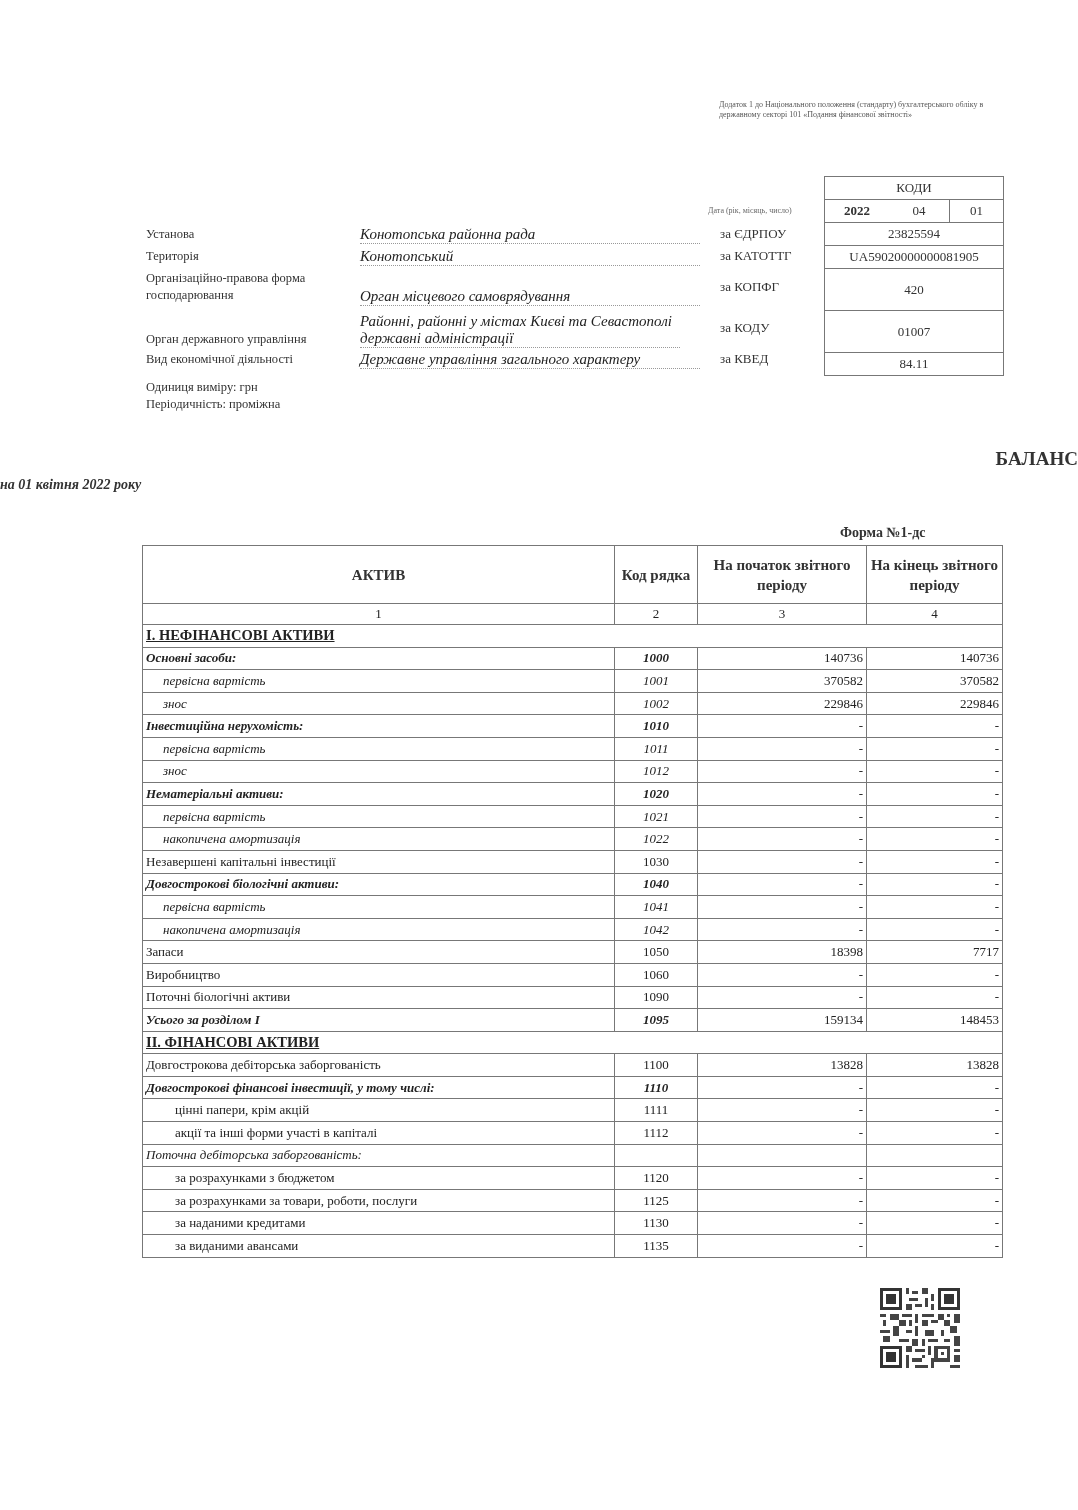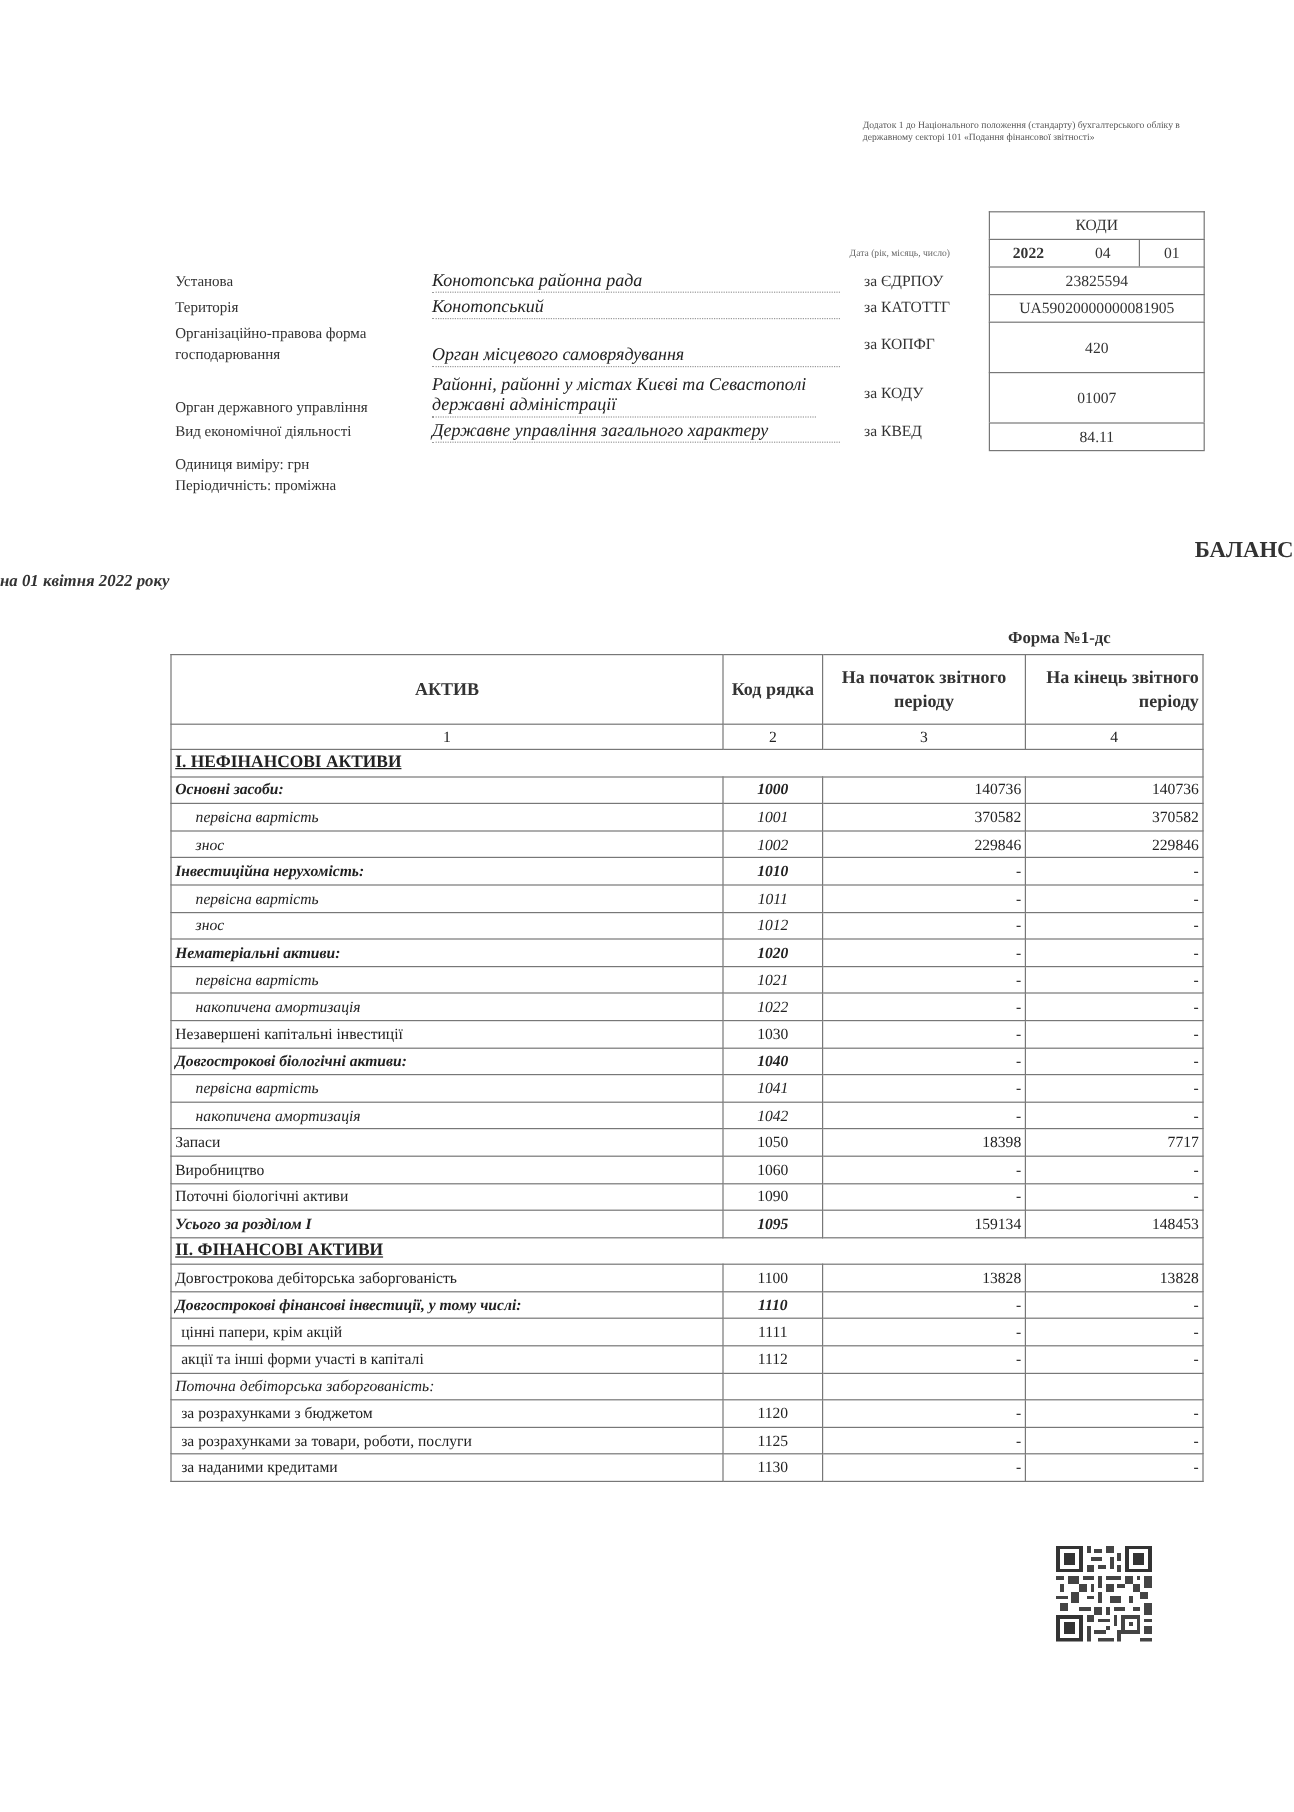--- a/index.html
+++ b/index.html
@@ -22,21 +22,21 @@
   .form-no { left:840px; top:525px; font-size:14px; font-weight:bold; color:#333; }
   table.bal { position:absolute; left:142px; top:545px; width:861px; border-collapse:collapse; font-size:13px; color:#222; }
   table.bal td, table.bal th { border:1px solid #777; padding:0 3px; height:21.6px; }
   table.bal th { font-size:15px; font-weight:bold; height:57px; color:#333; line-height:20px; }
   table.bal .numrow td { text-align:center; height:20px; font-size:13px; }
   .c1 { width:436px; } .c2 { width:76px; text-align:center; } .c3 { width:162px; text-align:right; } .c4 { text-align:right; }
   tr.section td { font-weight:bold; font-size:14.5px; border-left:1px solid #777;text-decoration:underline; }
   tr.bi td.c1, tr.bi td.c2 { font-style:italic; font-weight:bold; }
   tr.i td.c1 { font-style:italic; padding-left:20px; }
   tr.i td.c2 { font-style:italic; }
-  tr.ind td.c1 { padding-left:8px; }
+  tr.ind td.c1 { padding-left:32px; }
   tr.it td.c1 { font-style:italic; }
   .qr { left:880px; top:1288px; width:80px; height:80px; }
 </style>
 </head>
 <body>
 
 <div class="abs note">Додаток 1 до Національного положення (стандарту) бухгалтерського обліку в державному секторі 101 «Подання фінансової звітності»</div>
 
 <div class="abs date-label">Дата (рік, місяць, число)</div>
 
@@ -76,21 +76,21 @@
 <div class="abs title">БАЛАНС</div>
 <div class="abs subtitle">на 01 квітня 2022 року</div>
 <div class="abs form-no">Форма №1-дс</div>
 
 <table class="bal">
   <thead>
     <tr>
       <th class="c1">АКТИВ</th>
       <th class="c2">Код рядка</th>
       <th class="c3" style="text-align:center">На початок звітного періоду</th>
-      <th class="c4" style="text-align:right">На кінець звітного періоду</th>
+      <th class="c4" style="text-align:center">На кінець звітного періоду</th>
     </tr>
     <tr class="numrow">
       <td>1</td>
       <td>2</td>
       <td>3</td>
       <td>4</td>
     </tr>
   </thead>
   <tbody id="tbody">
       <tr class="section">
@@ -242,20 +242,26 @@
         <td class="c2">1125</td>
         <td class="c3">-</td>
         <td class="c4">-</td>
       </tr>
       <tr class="ind">
         <td class="c1">за наданими кредитами</td>
         <td class="c2">1130</td>
         <td class="c3">-</td>
         <td class="c4">-</td>
       </tr>
+      <tr class="ind">
+        <td class="c1">за виданими авансами</td>
+        <td class="c2">1135</td>
+        <td class="c3">-</td>
+        <td class="c4">-</td>
+      </tr>
     </tbody>
 </table>
 
 <svg class="abs qr" viewBox="0 0 25 25" shape-rendering="crispEdges">
   <rect width="25" height="25" fill="#fff"></rect>
   <g fill="#333">
     <path d="M0 0h7v7H0z M18 0h7v7h-7z M0 18h7v7H0z"></path>
   </g>
   <g fill="#fff">
       <path d="M1 1h5v5H1z M19 1h5v5h-5z M1 19h5v5H1z"></path>

